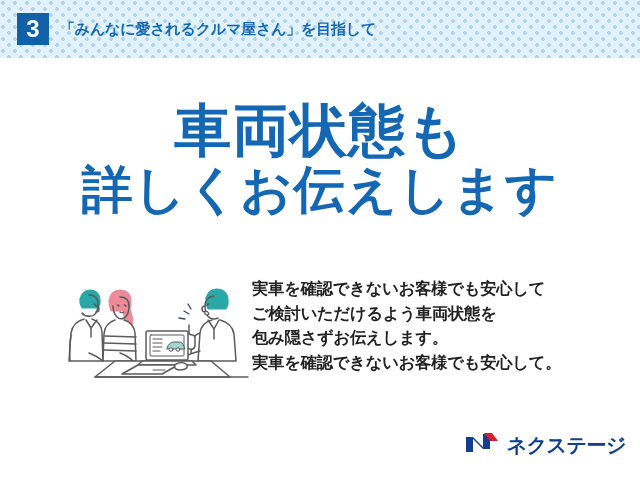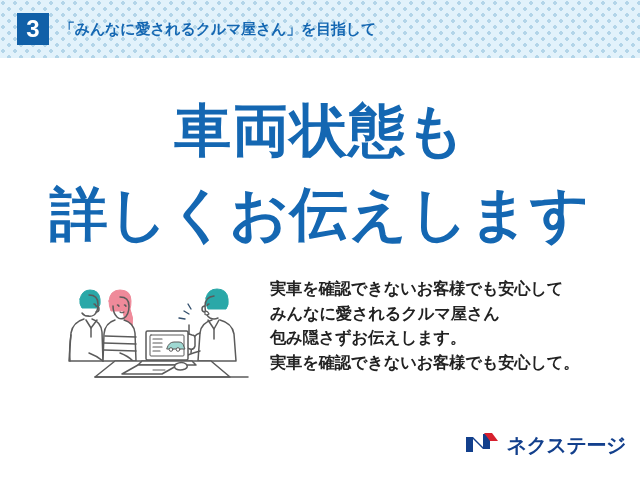--- a/index.html
+++ b/index.html
@@ -81,21 +81,21 @@
     color: #1467b2;
     font-weight: bold;
     letter-spacing: 1px;
     line-height: 1.07;
   }
   #headline .hl-line {
     display: block;
     white-space: nowrap;
   }
   #headline .hl1 { font-size: 57px; }
-  #headline .hl2 { font-size: 58px; margin-top: 22px; }
+  #headline .hl2 { font-size: 51px; margin-top: 2px; }
 
   
   #lower {
     position: absolute;
     left: 0;
     top: 215px;
     width: 640px;
     height: 145px;
   }
 
@@ -105,21 +105,21 @@
     left: 58px;
     top: 0px;
     width: 196px;
     height: 115px;
   }
   #illustration svg { display: block; }
 
   
   #paragraph {
     position: absolute;
-    left: 270px;
+    left: 252px;
     top: 3px;
     width: 362px;
     color: #222222;
     font-size: 16.3px;
     font-weight: bold;
     line-height: 24.6px;
     letter-spacing: -0.2px;
   }
   #paragraph .p-line {
     display: block;
@@ -277,21 +277,21 @@
           </g>
 
           <g fill="#ffffff" stroke="#5b5b5b" stroke-width="1.5" stroke-linejoin="round" stroke-linecap="round">
             <path d="M118 91 q6 -3 10 0 q3 3 -1 5 q-5 2 -9 0 q-3 -2 0 -5 z"></path>
           </g>
         </svg>
       </div>
 
       <div id="paragraph">
         <span class="p-line">実車を確認できないお客様でも安心して</span>
-        <span class="p-line">みんなに愛されるクルマ屋さん</span>
+        <span class="p-line">ご検討いただけるよう車両状態を</span>
         <span class="p-line">包み隠さずお伝えします。</span>
         <span class="p-line">実車を確認できないお客様でも安心して。</span>
       </div>
 
     </div>
   </div>
 
   <div id="footer">
     <div id="brand">
       <span id="brand-mark">

